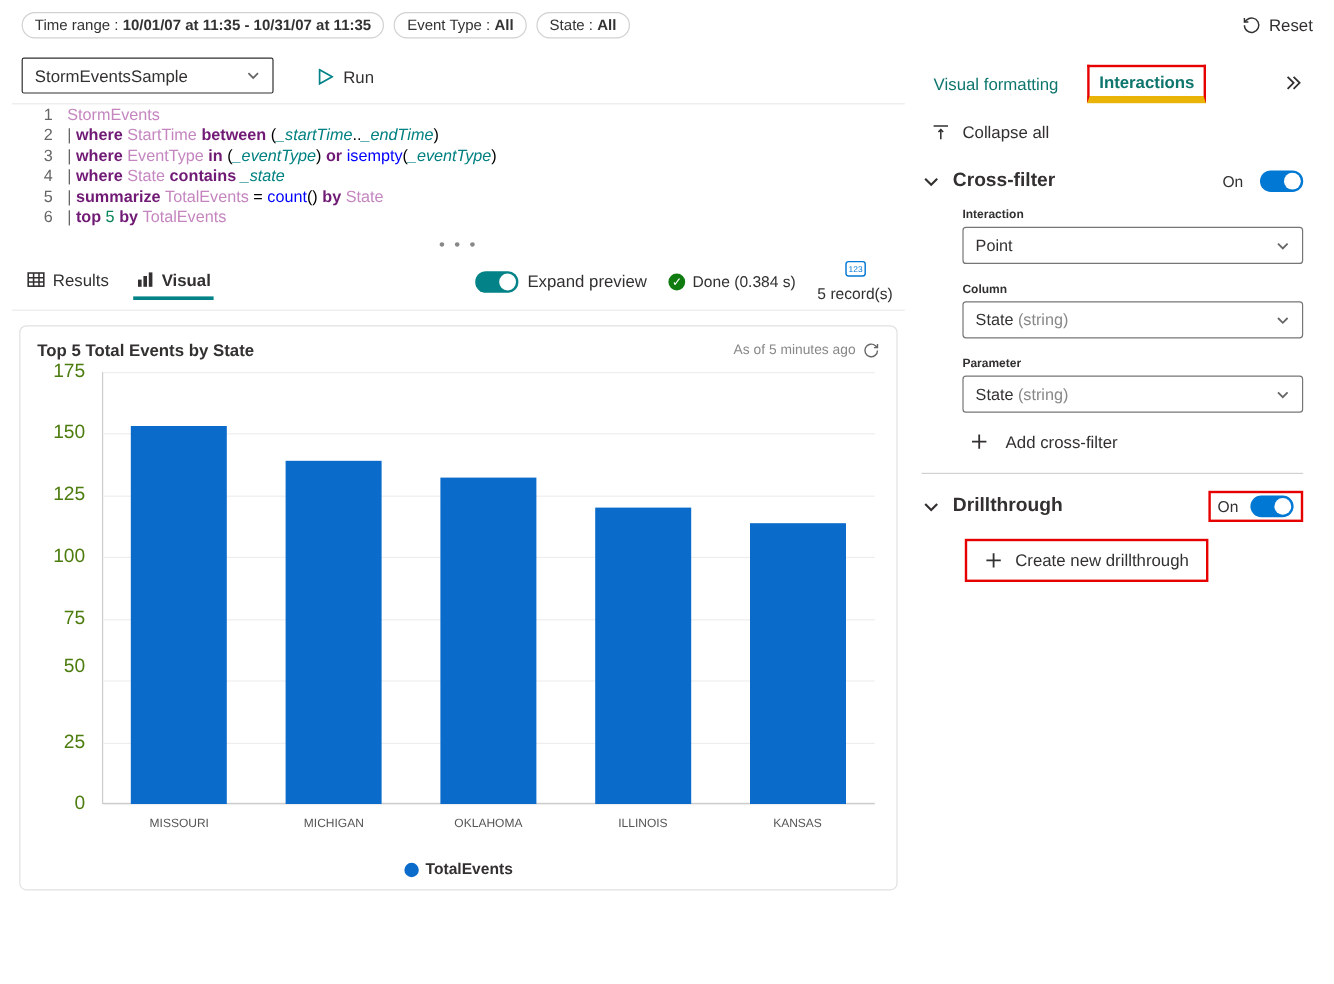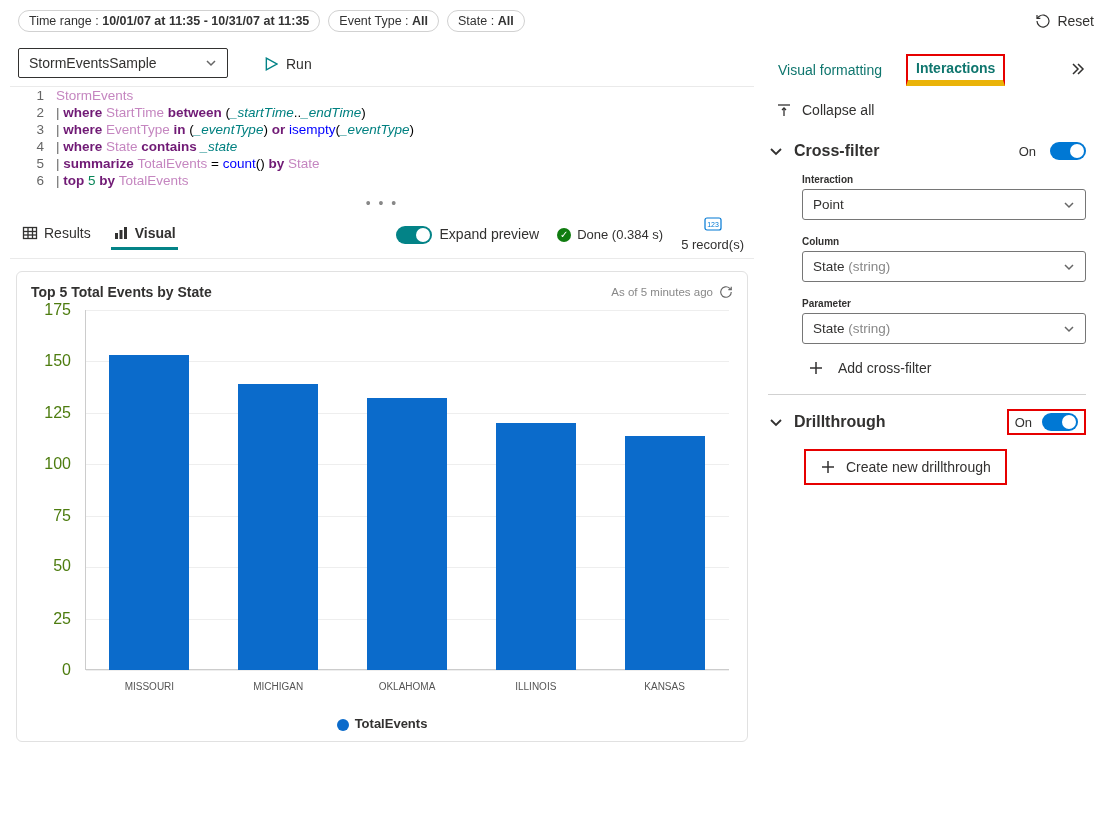--- a/index.html
+++ b/index.html
@@ -188,21 +188,21 @@
           <svg width="14" height="14" viewBox="0 0 24 24" fill="none" stroke="#666" stroke-width="2">
               <path d="M21 12a9 9 0 1 1-3-6.7L21 8"></path>
               <path d="M21 3v5h-5"></path>
             </svg>
         </div>
       </div>
       <div class="chart-area">
         <div class="yaxis" id="yaxis">
             <div class="ylabel" style="top: 360px;">0</div>
             <div class="ylabel" style="top: 308.571px;">25</div>
-            <div class="ylabel" style="top: 256px;">50</div>
+            <div class="ylabel" style="top: 246px;">50</div>
             <div class="ylabel" style="top: 205.714px;">75</div>
             <div class="ylabel" style="top: 154.286px;">100</div>
             <div class="ylabel" style="top: 102.857px;">125</div>
             <div class="ylabel" style="top: 51.4286px;">150</div>
             <div class="ylabel" style="top: 0px;">175</div>
           </div>
         <div class="grid" id="grid">
             <div class="gridline" style="top: 360px;"></div>
             <div class="gridline" style="top: 308.571px;"></div>
             <div class="gridline" style="top: 257.143px;"></div>

